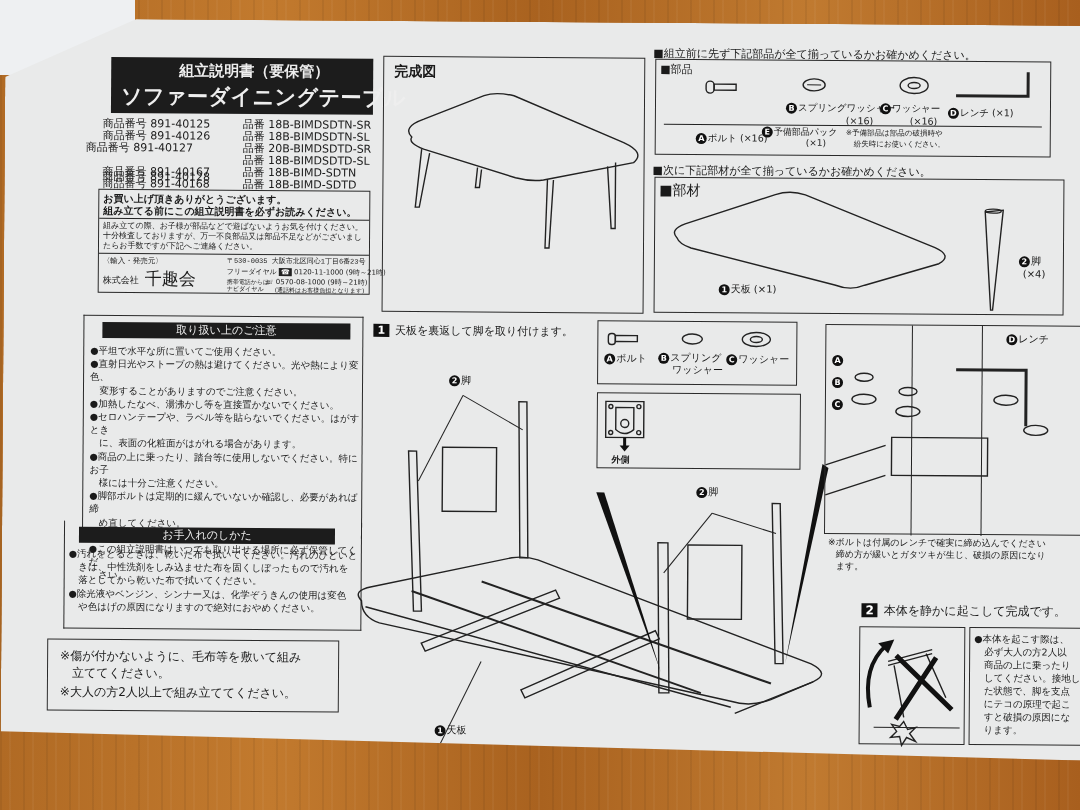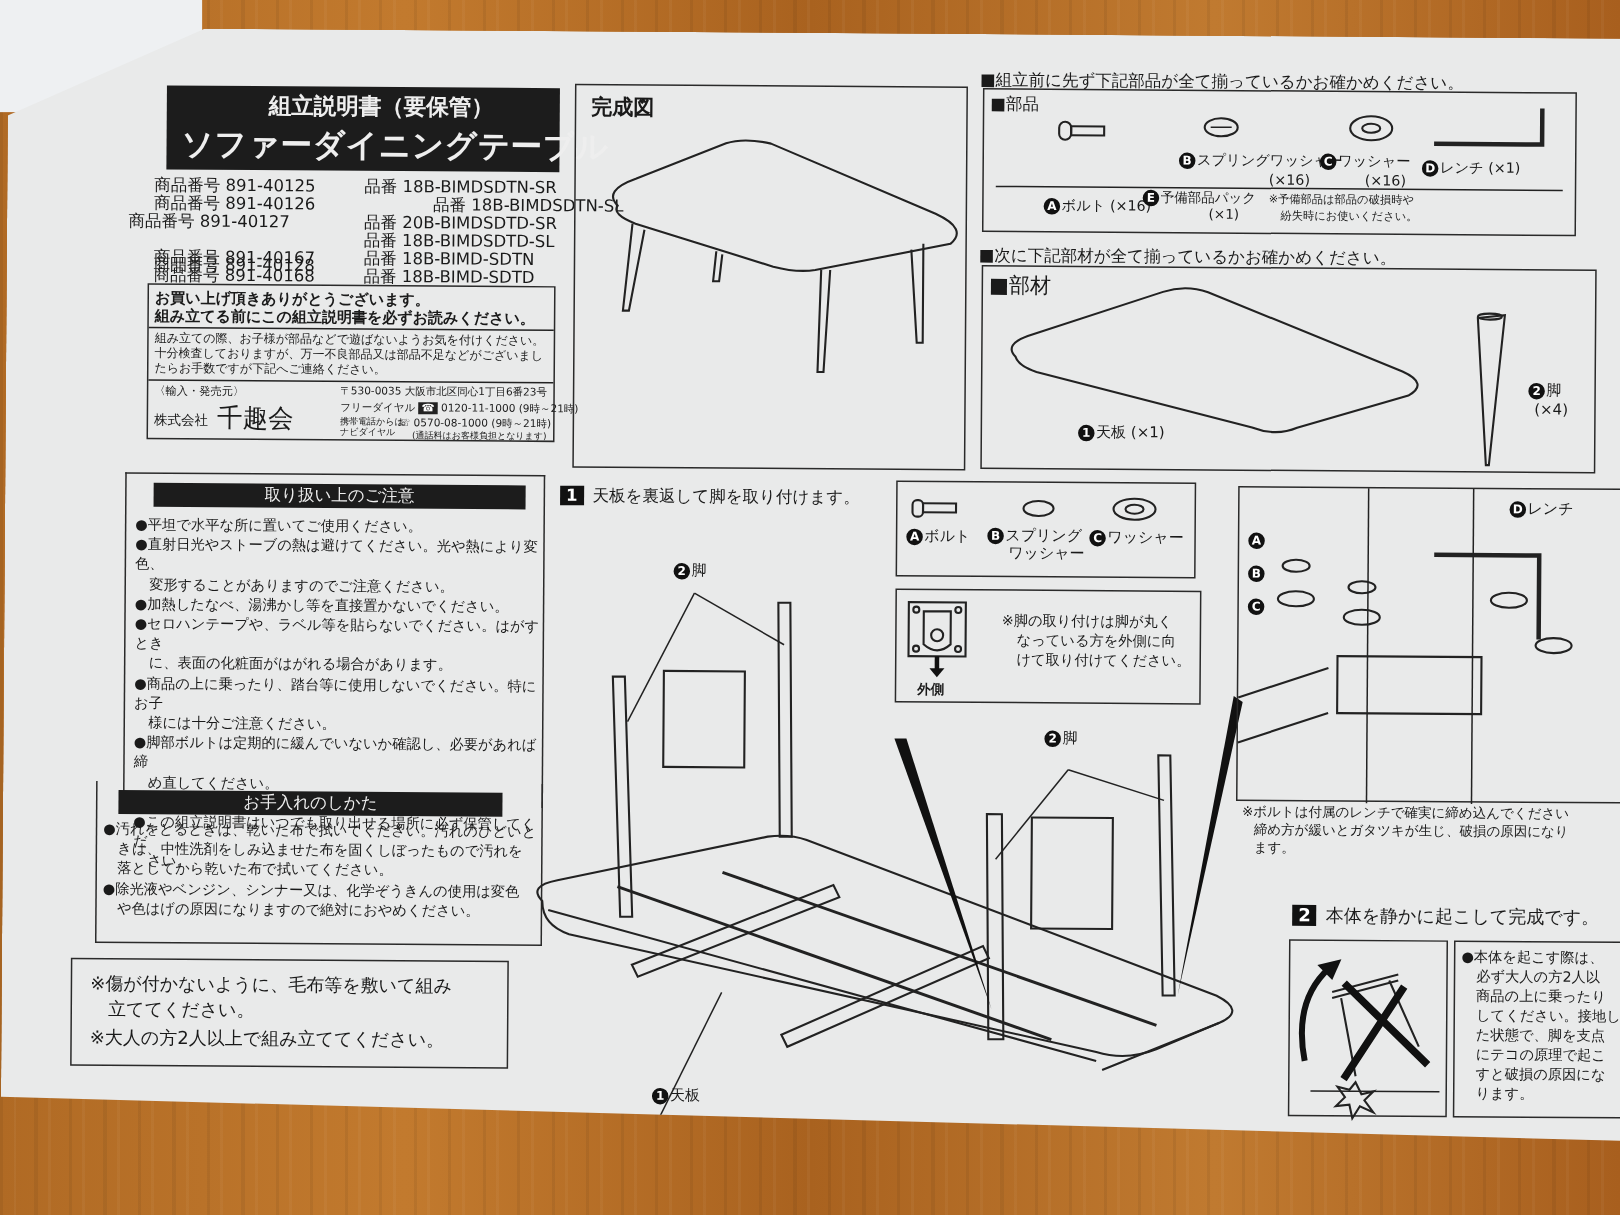--- a/index.html
+++ b/index.html
@@ -32,21 +32,21 @@
 
   <div class="hdr-black" style="left:106px;top:38px;width:262px;height:56px;">
     <div class="t" style="left:68px;top:4px;font-size:15px;font-weight:bold;">組立説明書（要保管）</div>
     <div class="t" style="left:10px;top:25px;font-size:21px;font-weight:bold;letter-spacing:0.5px;">ソファーダイニングテーブル</div>
   </div>
 
   <div>
     <div class="t md" style="left:98px;top:97px;"><span>商品番号</span> <span>891-40125</span></div>
     <div class="t md" style="left:238px;top:97px;"><span>品番</span> <span>18B-BIMDSDTN-SR</span></div>
     <div class="t md" style="left:98px;top:109px;"><span>商品番号</span> <span>891-40126</span></div>
-    <div class="t md" style="left:238px;top:109px;margin-left:46px;"><span>品番</span> <span>18B-BIMDSDTN-SL</span></div>
+    <div class="t md" style="left:238px;top:109px;"><span>品番</span> <span>18B-BIMDSDTN-SL</span></div>
     <div class="t md" style="left:81px;top:121px;"><span>商品番号</span> <span>891-40127</span></div>
     <div class="t md" style="left:238px;top:121px;"><span>品番</span> <span>20B-BIMDSDTD-SR</span></div>
     <div class="t md" style="left:98px;top:150px;"><span>商品番号</span> <span>891-40128</span></div>
     <div class="t md" style="left:238px;top:133px;"><span>品番</span> <span>18B-BIMDSDTD-SL</span></div>
     <div class="t md" style="left:98px;top:145px;"><span>商品番号</span> <span>891-40167</span></div>
     <div class="t md" style="left:238px;top:145px;"><span>品番</span> <span>18B-BIMD-SDTN</span></div>
     <div class="t md" style="left:98px;top:157px;"><span>商品番号</span> <span>891-40168</span></div>
     <div class="t md" style="left:238px;top:157px;"><span>品番</span> <span>18B-BIMD-SDTD</span></div>
   </div>
 
@@ -54,21 +54,21 @@
     <div class="t" style="left:4px;top:2px;font-size:10px;font-weight:bold;">お買い上げ頂きありがとうございます。</div>
     <div class="t" style="left:4px;top:14px;font-size:10px;font-weight:bold;">組み立てる前にこの組立説明書を必ずお読みください。</div>
     <div style="position:absolute;left:0;right:0;top:28px;border-top:1.5px solid #222;"></div>
     <div class="t" style="left:4px;top:31px;font-size:8px;line-height:10px;">組み立ての際、お子様が部品などで遊ばないようお気を付けください。</div>
     <div class="t" style="left:4px;top:41px;font-size:8px;line-height:10px;">十分検査しておりますが、万一不良部品又は部品不足などがございまし</div>
     <div class="t" style="left:4px;top:51px;font-size:8px;line-height:10px;">たらお手数ですが下記へご連絡ください。</div>
     <div style="position:absolute;left:0;right:0;top:63px;border-top:1px solid #222;"></div>
     <div class="t" style="left:4px;top:66px;font-size:7.5px;">〈輸入・発売元〉</div>
     <div class="t" style="left:4px;top:84px;font-size:9px;">株式会社</div>
     <div class="t" style="left:46px;top:77px;font-size:17px;font-family:'DejaVu Serif',serif;">千趣会</div>
-    <div class="t" style="left:128px;top:65px;font-size:7px;"><span>〒530-0035</span> <span>大阪市北区同心1丁目6番23号</span></div>
+    <div class="t" style="left:128px;top:65px;font-size:7px;font-family:Liberation Mono, monospace;"><span>〒530-0035</span> <span>大阪市北区同心1丁目6番23号</span></div>
     <div class="t" style="left:128px;top:76px;font-size:7px;"><span>フリーダイヤル</span> <span style="background:#222;color:#fff;padding:0 2px;">☎</span> <span>0120-11-1000</span> <span>(9時～21時)</span></div>
     <div class="t" style="left:128px;top:87px;font-size:6px;line-height:7px;">
         <div>携帯電話からは</div>
         <div>ナビダイヤル</div>
       </div>
     <div class="t" style="left:166px;top:86px;font-size:7px;text-align:center;"><span>☏</span> <span>0570-08-1000</span> <span>(9時～21時)</span></div>
     <div class="t" style="left:176px;top:95px;font-size:6px;">(通話料はお客様負担となります)</div>
   </div>
 
   <div class="box" style="left:80px;top:296px;width:280px;height:222px;border-bottom:none;">
@@ -183,25 +183,20 @@
       <circle cx="13" cy="13" r="2" class="stroke"></circle>
         <circle cx="41" cy="13" r="2" class="stroke"></circle>
         <circle cx="13" cy="39" r="2" class="stroke"></circle>
         <circle cx="41" cy="39" r="2" class="stroke"></circle>
       <path class="stroke" d="M18,14 L36,14 L36,36 Q27,44 18,36 Z"></path>
       <circle cx="27" cy="30" r="4" class="stroke"></circle>
       <path d="M27,44 L27,54" stroke="#111" stroke-width="3"></path>
         <path d="M22,52 L32,52 L27,58 Z" fill="#111"></path>
     </svg>
     <div class="t" style="left:14px;top:60px;font-size:9px;font-weight:bold;">外側</div>
-    <div class="t" style="left:70px;top:14px;font-size:9.5px;line-height:13px;">
-      <div>※脚の取り付けは脚が丸く</div>
-      <div style="padding-left:10px">なっている方を外側に向</div>
-      <div style="padding-left:10px">けて取り付けてください。</div>
-    </div>
   </div>
 
   <svg width="480" height="280" style="left:350px;top:340px;">
     <path class="stroke" stroke-width="2" d="M10,240 Q0,230 20,226 L160,196 Q174,194 186,198 L460,300 Q480,310 462,318 L420,336 Q400,344 380,338 L28,262 Q10,256 10,240 Z"></path>
     <path class="stroke" d="M14,246 L380,344 M462,318 L384,350"></path>
     <line x1="130" y1="220" x2="420" y2="320" stroke="#222" stroke-width="2"></line>
     <line x1="60" y1="230" x2="350" y2="330" stroke="#222" stroke-width="2"></line>
     <path class="stroke" d="M70,282 L204,228 L208,236 L74,290 Z"></path>
     <path class="stroke" d="M170,328 L304,268 L308,276 L174,336 Z"></path>
     <path class="stroke" d="M56,90 L64,90 L70,250 L62,250 Z"></path>

